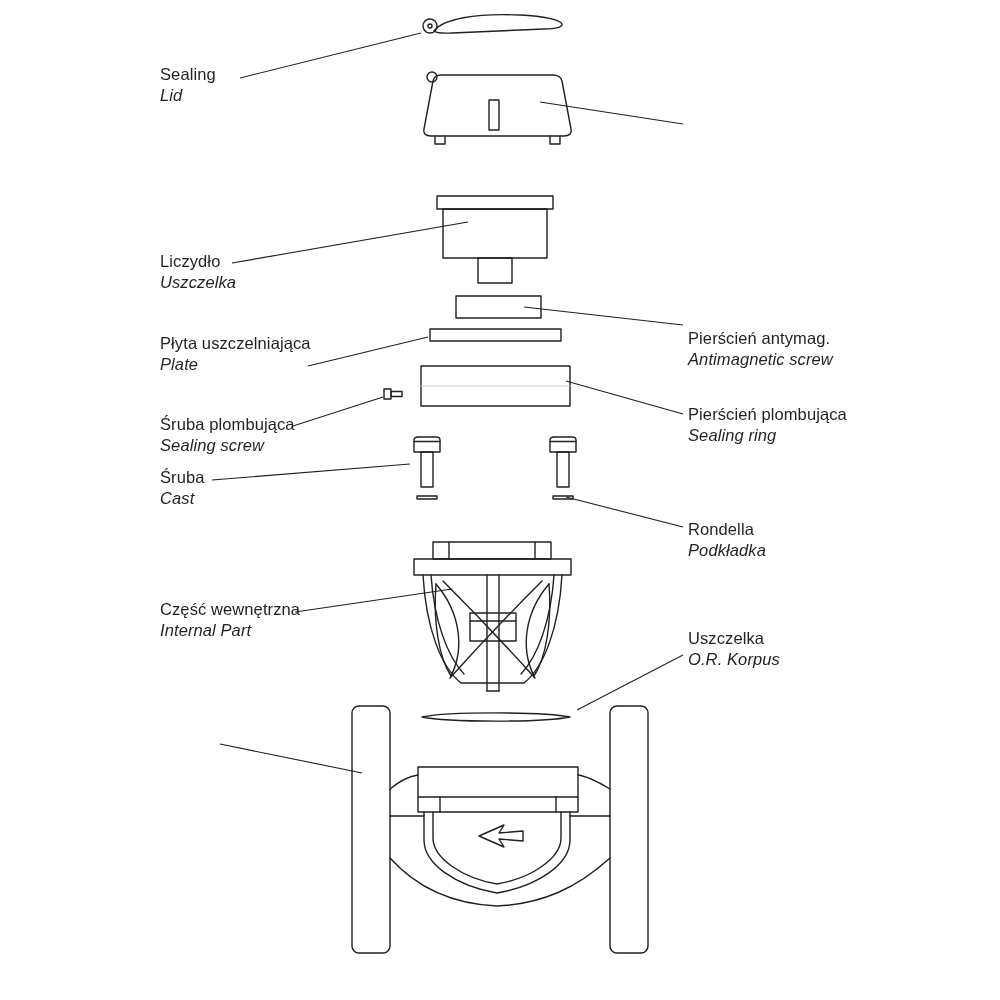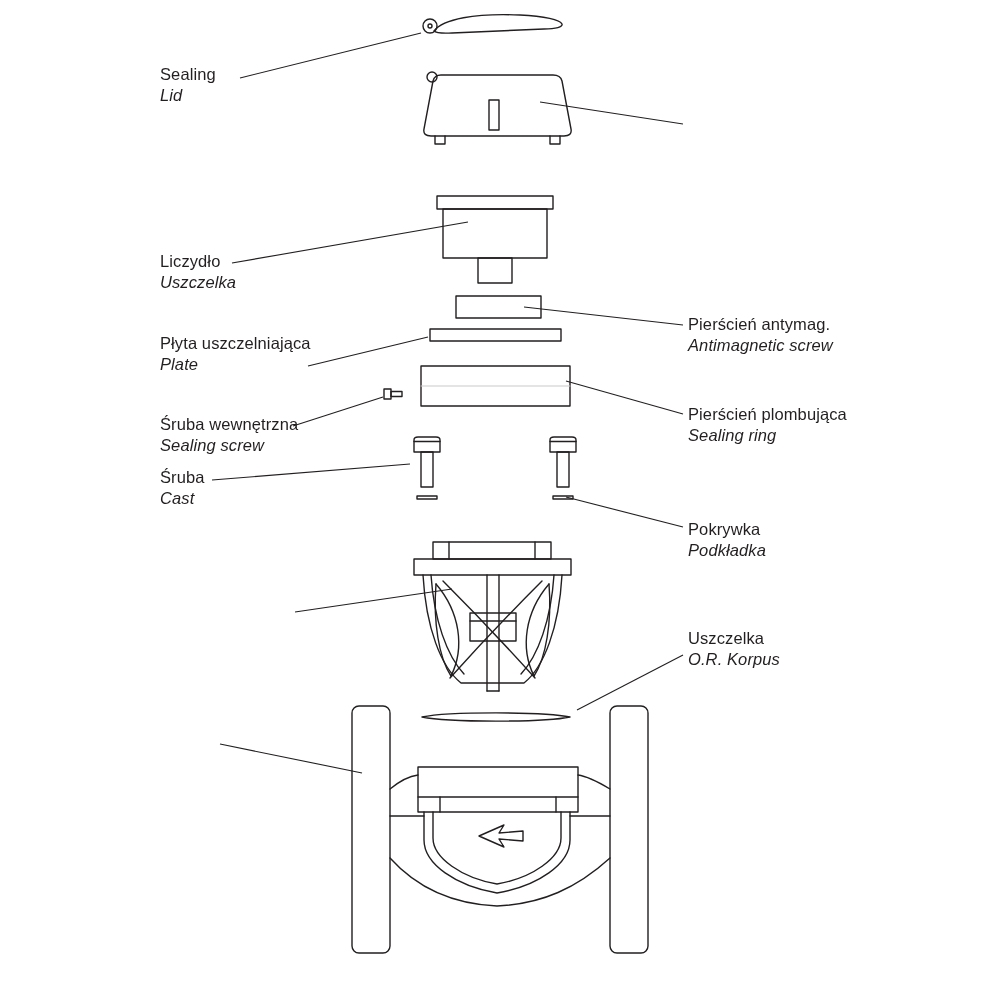--- a/index.html
+++ b/index.html
@@ -144,38 +144,42 @@
   </div>
   <div class="label" style="left:160px; top:251px">
     <span class="l1">Liczydło</span>
     <span class="l2">Uszczelka</span>
   </div>
   <div class="label" style="left:160px; top:333px">
     <span class="l1">Płyta uszczelniająca</span>
     <span class="l2">Plate</span>
   </div>
   <div class="label" style="left:160px; top:414px">
-    <span class="l1">Śruba wewnętrzna</span>
+    <span class="l1">Śruba plombująca</span>
     <span class="l2">Sealing screw</span>
   </div>
   <div class="label" style="left:160px; top:467px">
     <span class="l1">Śruba</span>
     <span class="l2">Cast</span>
   </div>
+  <div class="label" style="left:160px; top:599px">
+    <span class="l1">Część wewnętrzna</span>
+    <span class="l2">Internal Part</span>
+  </div>
 
-  <div class="label" style="left:688px; top:314px">
+  <div class="label" style="left:688px; top:328px">
     <span class="l1">Pierścień antymag.</span>
     <span class="l2">Antimagnetic screw</span>
   </div>
   <div class="label" style="left:688px; top:404px">
     <span class="l1">Pierścień plombująca</span>
     <span class="l2">Sealing ring</span>
   </div>
   <div class="label" style="left:688px; top:519px">
-    <span class="l1">Pokrywka</span>
+    <span class="l1">Rondella</span>
     <span class="l2">Podkładka</span>
   </div>
   <div class="label" style="left:688px; top:628px">
     <span class="l1">Uszczelka</span>
     <span class="l2">O.R. Korpus</span>
   </div>
 
 </div>
 
 </body></html>

